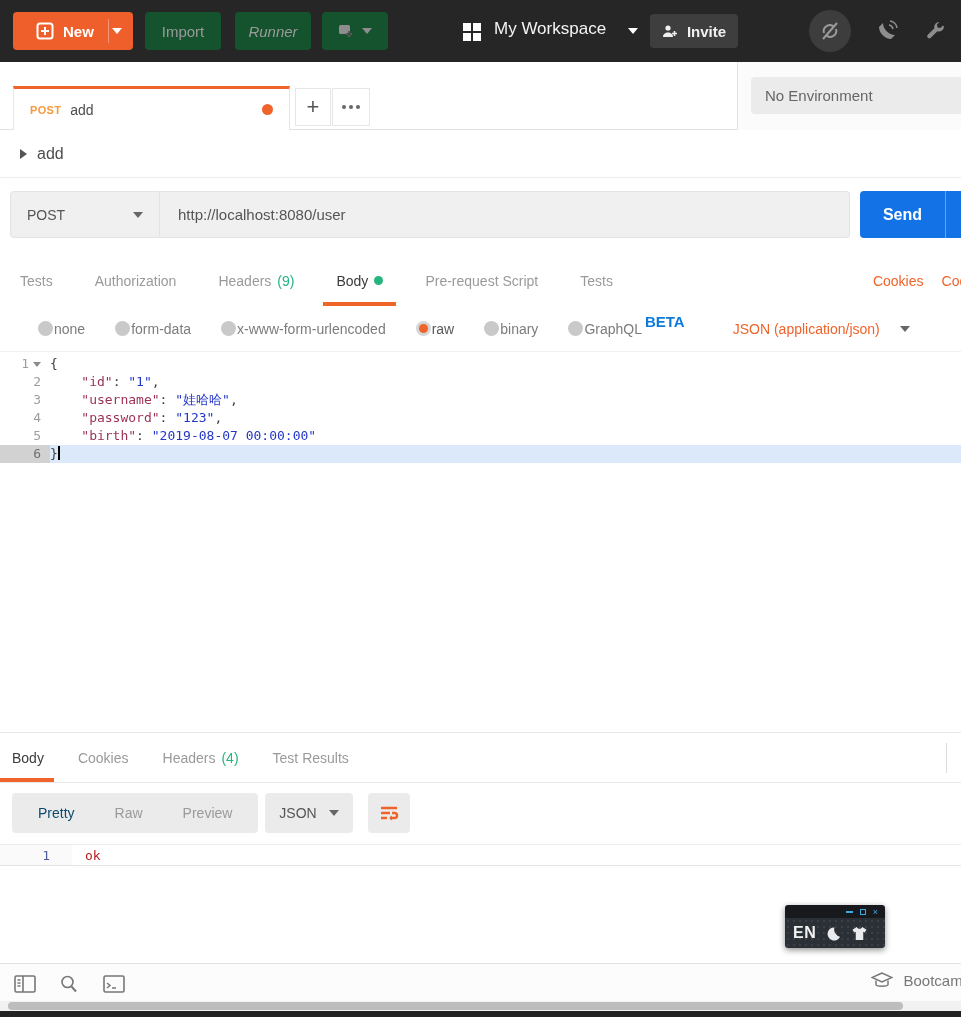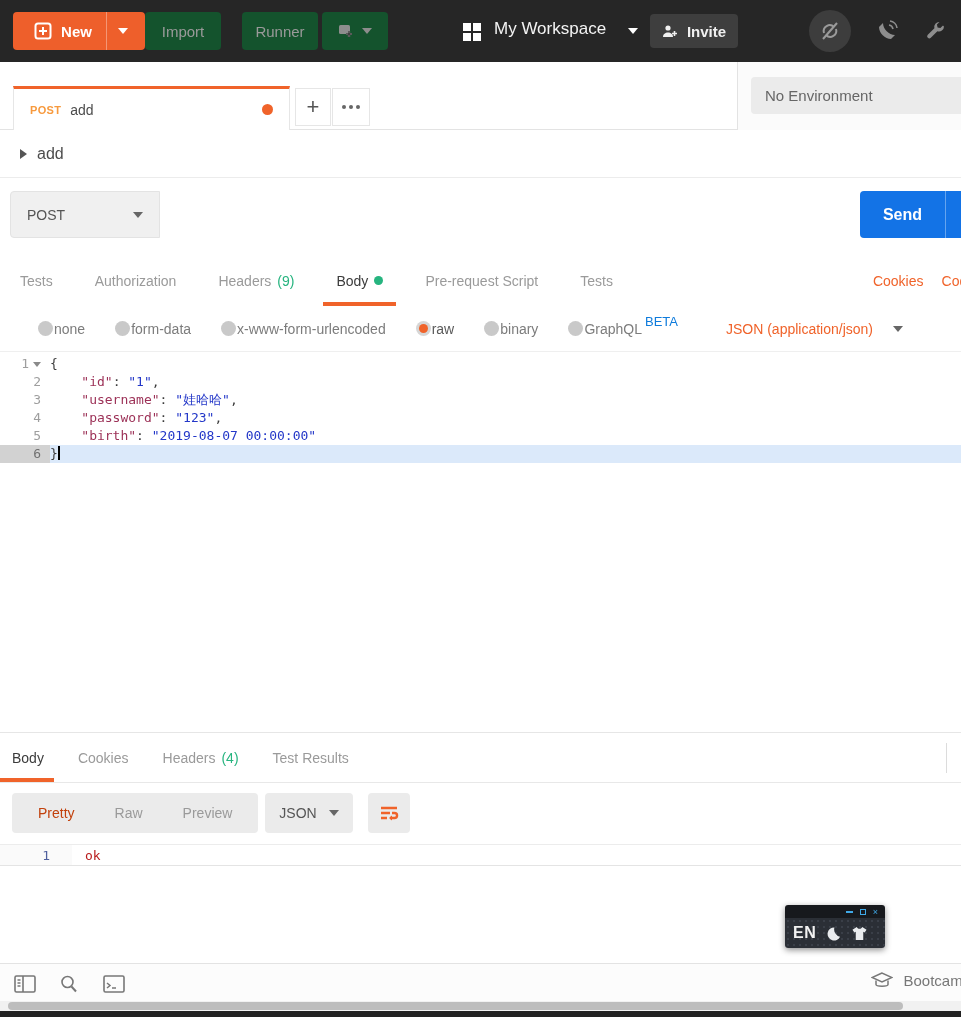--- a/index.html
+++ b/index.html
@@ -4,28 +4,28 @@
 <style>
   * { margin:0; padding:0; box-sizing:border-box; }
   html,body { background:#e9e9e9; }
   body { font-family:"Liberation Sans", sans-serif; }
   #app { position:relative; width:961px; height:1017px; background:#fff; overflow:hidden; margin:0 auto; }
 
   
   #topbar { position:absolute; left:0; top:0; width:961px; height:62px; background:#262626; }
   .tb-btn { position:absolute; top:12px; height:38px; border-radius:4px; background:#14532d; color:#9a9a9a;
             font-size:15px; display:flex; align-items:center; justify-content:center; cursor:pointer; }
-  #btn-new { left:13px; width:132px; background:#ee5f2b; color:#fff; font-weight:bold; padding:0; }
+  #btn-new { left:13px; width:120px; background:#ee5f2b; color:#fff; font-weight:bold; padding:7px; }
   #btn-new .main { display:flex; align-items:center; gap:9px; padding:0 14px 0 16px; height:100%; }
   #btn-new .caret-seg { width:34px; height:100%; border-left:1px solid rgba(255,255,255,.35); display:flex; align-items:center; justify-content:center; }
   .caret { width:0; height:0; border-left:5px solid transparent; border-right:5px solid transparent; border-top:6px solid #fff; }
   .caret.gray { border-top-color:#8d8d8d; }
   .caret.dark { border-top-color:#666; }
   #btn-import { left:145px; width:76px; }
-  #btn-runner { left:242px; width:76px; }
+  #btn-runner { left:235px; width:76px;font-style:italic; }
   #btn-newwin { left:322px; width:66px; gap:8px; }
   #ws-grid { position:absolute; left:462px; top:22px; }
   #ws-name { position:absolute; left:494px; top:19px; color:#f3f3f3; font-size:17px; }
   #ws-caret { position:absolute; left:628px; top:28px; }
   #btn-invite { left:650px; width:88px; height:34px; top:14px; background:#3e3e3e; color:#f0f0f0; font-size:15px; font-weight:bold; gap:8px; }
   .tb-icon { position:absolute; top:0; height:62px; display:flex; align-items:center; justify-content:center; cursor:pointer; }
   #icon-sync { left:806px; width:48px; }
   #icon-sync .circle { width:42px; height:42px; border-radius:50%; background:#3d3d3d; display:flex; align-items:center; justify-content:center; }
   #icon-sat { left:868px; width:38px; }
   #icon-wrench { left:916px; width:38px; }
@@ -72,21 +72,21 @@
   #req-links { position:absolute; right:-14px; top:0; height:51px; display:flex; align-items:center; gap:18px; padding-right:0; }
   #req-links span { color:#f0632a; font-size:14px; cursor:pointer; }
 
   
   #radiorow { position:absolute; left:0; top:306px; width:961px; height:46px; background:#fff; border-bottom:1px solid #efefef; display:flex; align-items:center; padding-left:38px; }
   .bmode { display:flex; align-items:center; gap:1px; margin-right:30px; color:#7c7c7c; font-size:14px; cursor:pointer; position:relative; }
   .radio { width:15px; height:15px; border-radius:50%; background:#c9c9c9; position:relative; }
   .bmode.selected .radio { background:#d6d6d6; }
   .bmode.selected .radio::after { content:""; position:absolute; left:3px; top:3px; width:9px; height:9px; border-radius:50%; background:#f0632a; }
   .bmode.selected { color:#5a5a5a; }
-  .beta { color:#0e7bdc; font-size:13px; font-weight:normal; position:relative; top:-7px; margin-left:2px; }
+  .beta { color:#0e7bdc; font-size:15px; font-weight:bold; position:relative; top:-7px; margin-left:2px; }
   #ctype { display:flex; align-items:center; gap:20px; margin-left:18px; color:#f0632a; font-size:14px; cursor:pointer; }
 
   
   #editor { position:absolute; left:0; top:352px; width:961px; height:381px; background:#fff; border-bottom:1px solid #e6e6e6;
             font-family:"DejaVu Sans Mono", monospace; font-size:13px; padding-top:3px; }
   .eline { display:flex; height:18px; line-height:18px; }
   .eline .gut { width:50px; flex:0 0 50px; display:flex; justify-content:flex-end; align-items:center; gap:4px; padding-right:9px; color:#9e9e9e; }
   .eline.active { background:#dbe9fa; }
   .eline.active .gut { background:#d2d2d2; color:#707070; }
   .eline .fold { width:0; height:0; border-left:4px solid transparent; border-right:4px solid transparent; border-top:5px solid #8a8a8a; }
@@ -104,21 +104,21 @@
   .sptab.active::after { content:""; position:absolute; left:-12px; right:-10px; bottom:0; height:4px; background:#f0632a; }
   #resp-meta { position:absolute; right:30px; top:0; height:50px; display:flex; align-items:center; gap:22px; }
   .meta-item { font-size:13px; color:#8a8a8a; white-space:nowrap; }
   .meta-item b { color:#26b47f; font-weight:normal; margin-left:4px; }
   #meta-div { position:absolute; right:14px; top:10px; height:30px; width:1px; background:#dcdcdc; }
 
   
   #prettyrow { position:absolute; left:0; top:783px; width:961px; height:57px; background:#fff; }
   #viewgroup { position:absolute; left:12px; top:10px; height:40px; background:#ebebeb; border-radius:4px; display:flex; align-items:center; padding:0 6px; }
   .vmode { padding:0 20px; font-size:14px; color:#9a9a9a; cursor:pointer; }
-  .vmode.active { color:#c2410c; }
+  .vmode.active { color:#0c4a6e; }
   #fmt-select { position:absolute; left:265px; top:10px; height:40px; width:88px; background:#ebebeb; border-radius:4px; display:flex; align-items:center; justify-content:center; gap:12px; color:#555; font-size:14px; cursor:pointer; }
   #wrap-btn { position:absolute; left:368px; top:10px; height:40px; width:42px; background:#ebebeb; border-radius:4px; display:flex; align-items:center; justify-content:center; cursor:pointer; }
 
   
   #respbody { position:absolute; left:0; top:840px; width:961px; height:123px; background:#fff; }
   #resp-line { position:absolute; left:0; top:4px; width:961px; height:22px; border-top:1px solid #ececec; border-bottom:1px solid #e4e4e4;
                font-family:"DejaVu Sans Mono", monospace; font-size:13px; display:flex; align-items:center; }
   #resp-line .rgut { width:72px; flex:0 0 72px; background:#fafafa; height:100%; display:flex; align-items:center; justify-content:flex-end; padding-right:22px; color:#4f5f9e; }
   #resp-line .rtxt { padding-left:13px; color:#b91c1c; }
 
@@ -245,20 +245,23 @@
   <div id="addrow">
     <span class="tri"></span>
     <span class="lbl">add</span>
   </div>
 
   <div id="urlrow">
     <div id="method-select">
       <span>POST</span>
       <span class="caret dark"></span>
     </div>
+    <div id="url-input">
+      <span>http://localhost:8080/user</span>
+    </div>
     <div id="send-btn">
       <span class="send-main">Send</span>
       <span class="send-split"></span>
     </div>
   </div>
 
   <div id="reqtabs">
     <div class="rtab">
         <span>Tests</span>
       </div>

